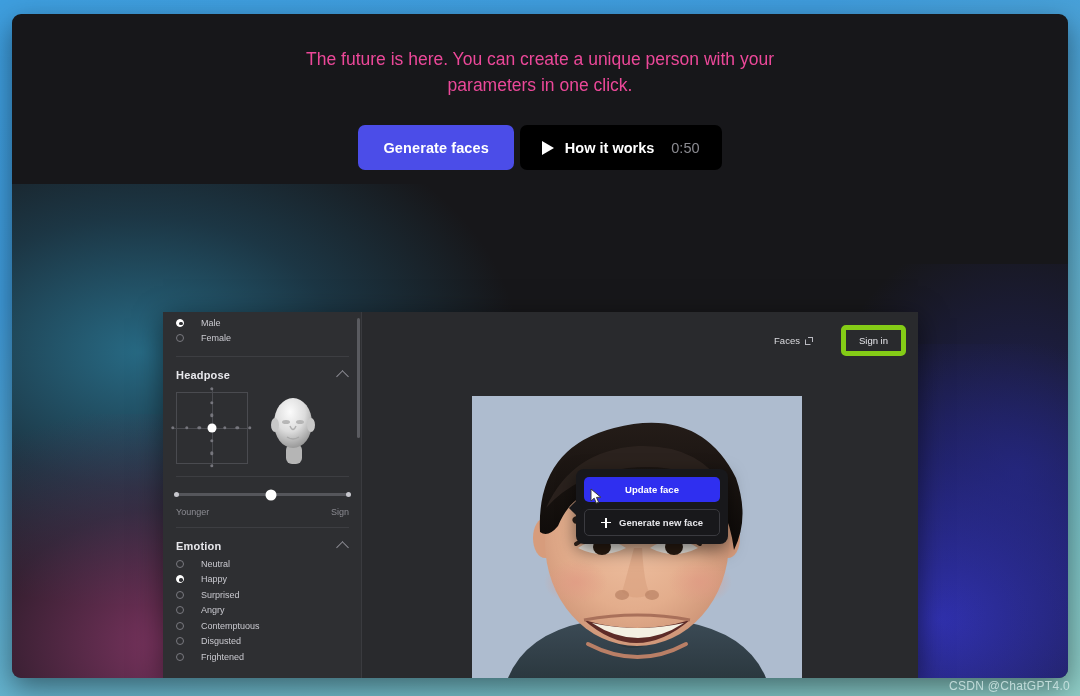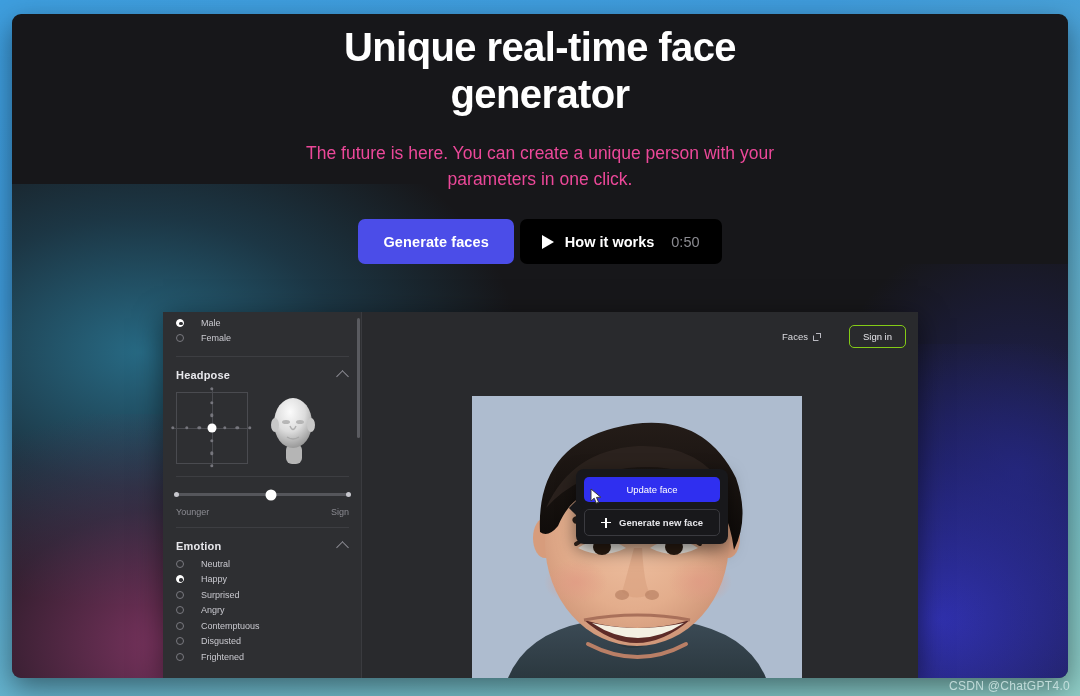--- a/index.html
+++ b/index.html
@@ -351,21 +351,21 @@
     content: "";
     position: absolute;
     right: 0; top: 0;
     width: 5px; height: 5px;
     border: 1px solid #b9b9c0;
     border-bottom: none;
     border-left: none;
     box-sizing: border-box;
   }
   #sign-in-button {
-    border: 1px solid #84cc16;
+    border: 5px solid #84cc16;
     border-radius: 5px;
     background: transparent;
     color: #e6e6ea;
     font-size: 9.5px;
     padding: 5px 13px;
     cursor: pointer;
     font-family: inherit;
   }
   
   #face-photo {
@@ -402,21 +402,21 @@
     transform: rotate(45deg);
   }
   #update-face-button {
     display: block;
     width: 100%;
     background: #2f2ff0;
     color: #ffffff;
     border: none;
     border-radius: 5px;
     font-size: 9.5px;
-    font-weight: normal;
+    font-weight: bold;
     padding: 7px 0;
     cursor: pointer;
     font-family: inherit;
   }
   #generate-new-face-button {
     display: flex;
     align-items: center;
     justify-content: center;
     gap: 8px;
     width: 100%;
@@ -471,21 +471,20 @@
 <div id="page">
 
   <div id="hero-card">
 
     <div class="glow" id="glow-teal"></div>
     <div class="glow" id="glow-purple"></div>
     <div class="glow" id="glow-blue"></div>
     <div class="glow" id="glow-blue-edge"></div>
 
     <div id="hero-text">
-      <h1 id="headline">Unique real-time face generator</h1>
       <p id="subhead">The future is here. You can create a unique person with your parameters in one click.</p>
     </div>
 
     <div id="cta-row">
       <button id="generate-faces-button">Generate faces</button>
       <button id="how-it-works-button">
         <span id="play-icon"></span>
         <span id="how-it-works-label">How it works</span>
         <span id="how-it-works-duration">0:50</span>
       </button>

